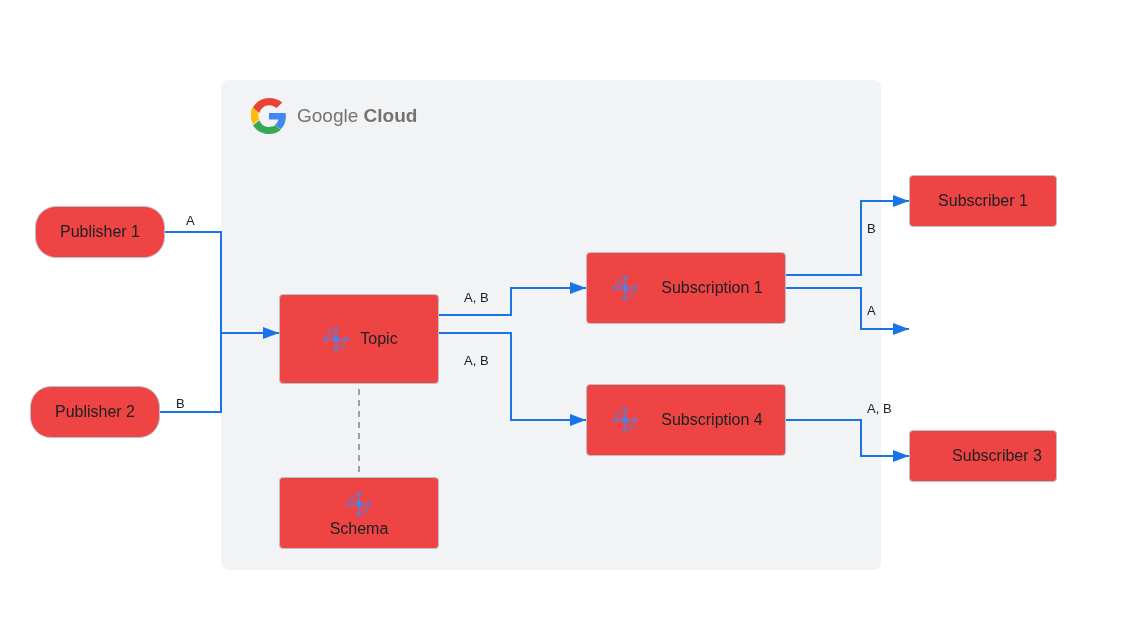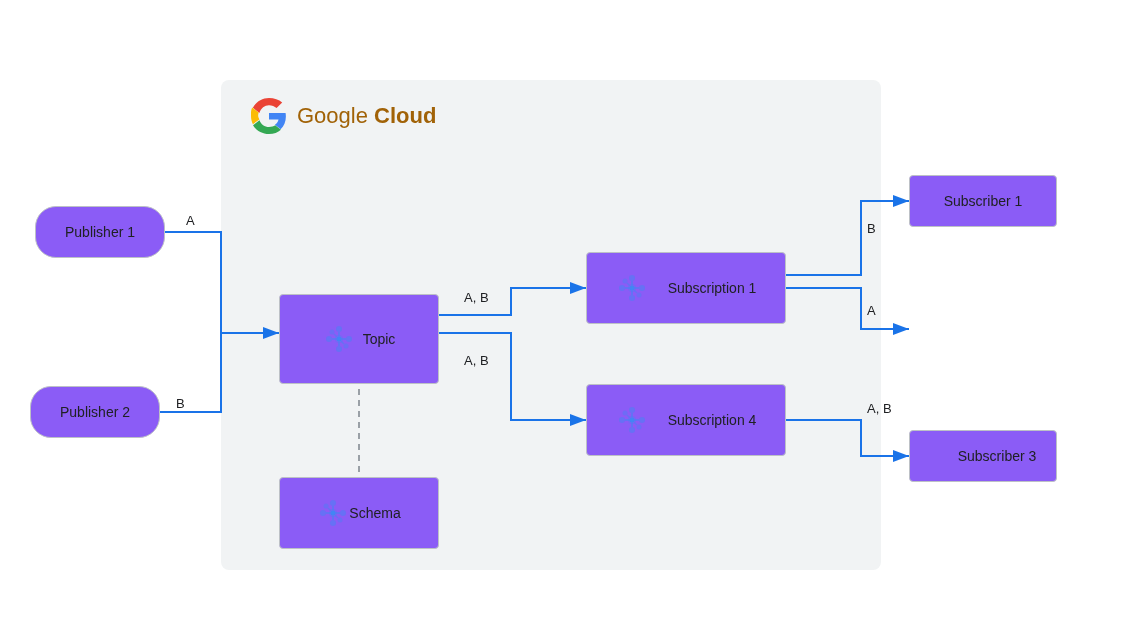--- a/index.html
+++ b/index.html
@@ -38,27 +38,27 @@
       align-items: center;
       gap: 10px;
     }
     .gc-icon {
       width: 36px;
       height: 36px;
     }
     
     .box {
       position: absolute;
-      background: #8b5cf6;
+      background: #ef4444;
       border: 1.5px solid #bdc1c6;
       border-radius: 4px;
       display: flex;
       align-items: center;
       justify-content: center;
-      font-size: 14px;
+      font-size: 16px;
       color: #202124;
       white-space: nowrap;
     }
     .publisher-box {
       width: 130px;
       height: 52px;
       border-radius: 21px;
     }
     .topic-box {
       width: 160px;
@@ -74,21 +74,21 @@
       flex-direction: row;
     }
     .subscriber-box {
       width: 148px;
       height: 52px;
     }
     .schema-box {
       width: 160px;
       height: 72px;
       gap: 0;
-      flex-direction: row;
+      flex-direction: column;
     }
 
     
     #pub1 { left: 24px; top: 186px; }
     
     #pub2 { left: 19px; top: 366px; }
     
     #topic { left: 268px; top: 268px; }
     
     #sub1 { left: 575px; top: 232px; }
@@ -127,21 +127,21 @@
   <div class="cloud-panel"></div>
 
   <div class="google-cloud-logo">
 
     <svg class="gc-icon" viewBox="0 0 48 48" xmlns="http://www.w3.org/2000/svg">
       <path fill="#EA4335" d="M24 9.5c3.9 0 7.4 1.5 10.1 3.9l7.5-7.5C37.2 2.3 30.9 0 24 0 14.6 0 6.5 5.3 2.5 13.1l8.7 6.8C13.2 13.3 18.2 9.5 24 9.5z"></path>
       <path fill="#4285F4" d="M46.5 24.5c0-1.6-.1-3.1-.4-4.5H24v8.5h12.7c-.6 3-2.3 5.5-4.8 7.2l7.6 5.9c4.4-4.1 7-10.1 7-17.1z"></path>
       <path fill="#FBBC05" d="M11.2 28.6A14.6 14.6 0 0 1 9.5 24c0-1.6.3-3.1.7-4.6L1.5 12.6A24 24 0 0 0 0 24c0 3.9.9 7.6 2.5 10.9l8.7-6.3z"></path>
       <path fill="#34A853" d="M24 48c6.5 0 11.9-2.1 15.9-5.8l-7.6-5.9c-2.1 1.5-4.9 2.3-8.3 2.3-5.8 0-10.8-3.8-12.6-9.1l-8.7 6.8C6.5 42.7 14.6 48 24 48z"></path>
     </svg>
-    <div style="font-size:22px; color:#a16207;text-align:right;">
+    <div style="font-size:19px; color:#737373;text-align:right;">
       <span style="font-weight:400;">Google</span>
       <span style="font-weight:700;">Cloud</span>
     </div>
   </div>
 
   <svg class="arrows-svg">
     <defs>
       <marker id="arrowhead" markerWidth="8" markerHeight="6" refX="8" refY="3" orient="auto">
         <polygon points="0 0, 8 3, 0 6" fill="#1a73e8"></polygon>
       </marker>

